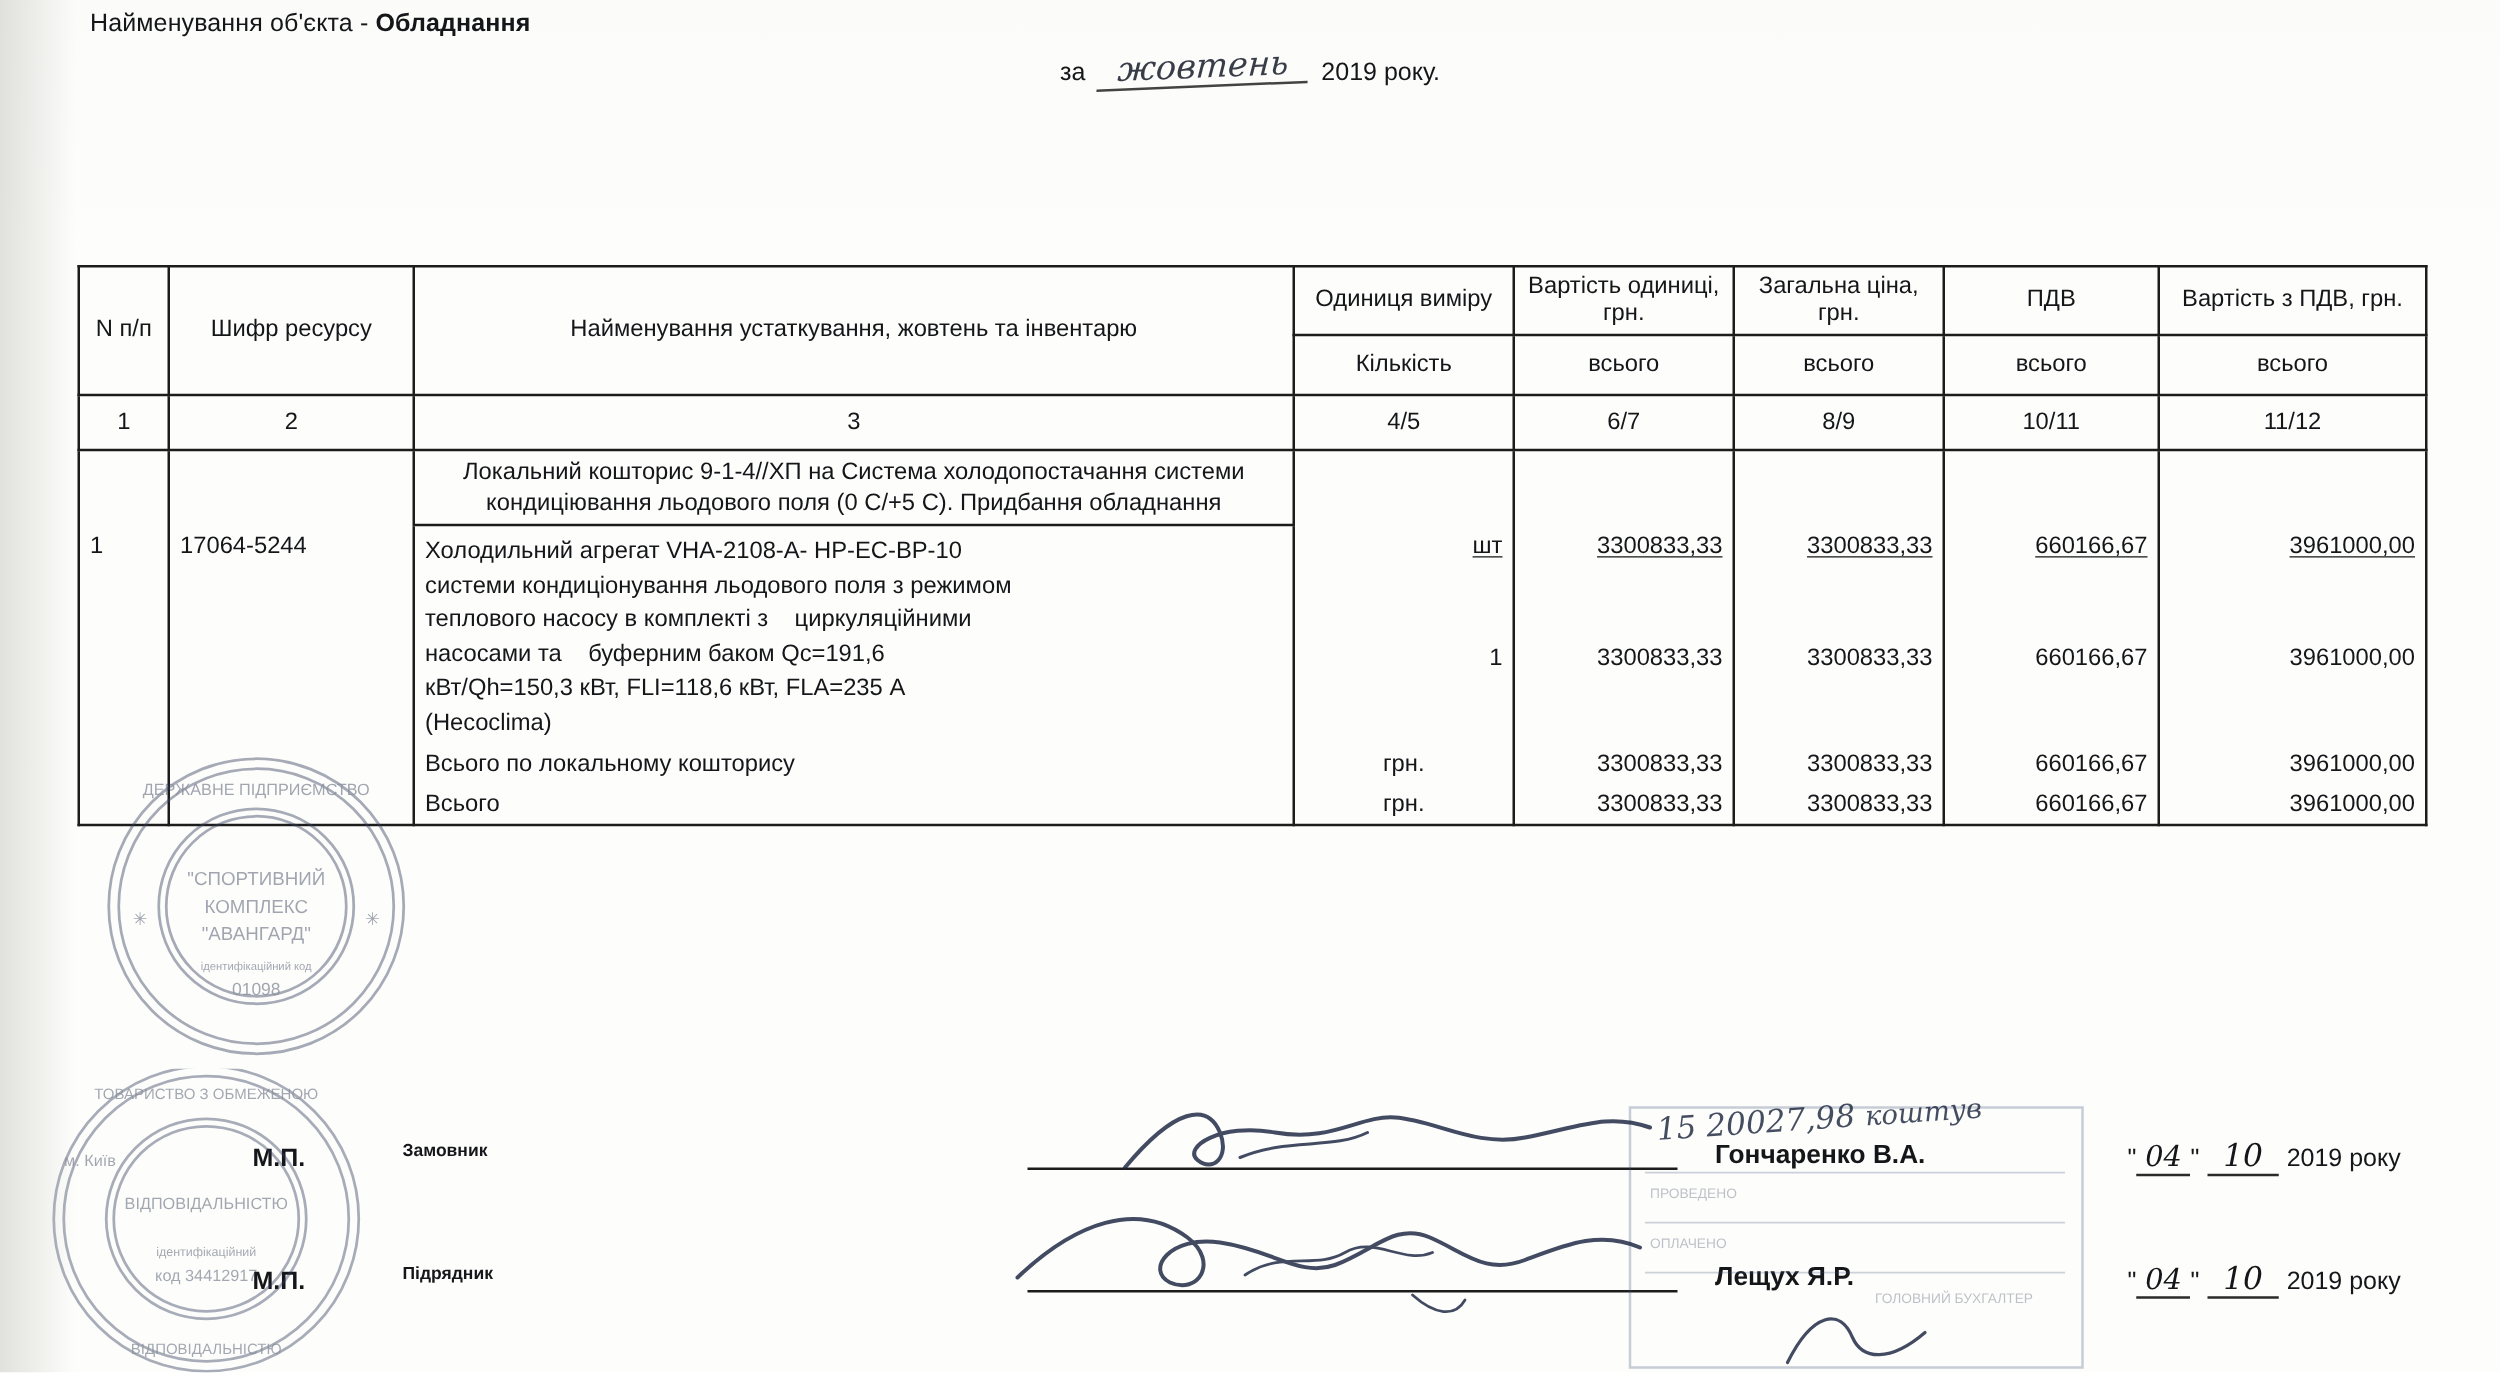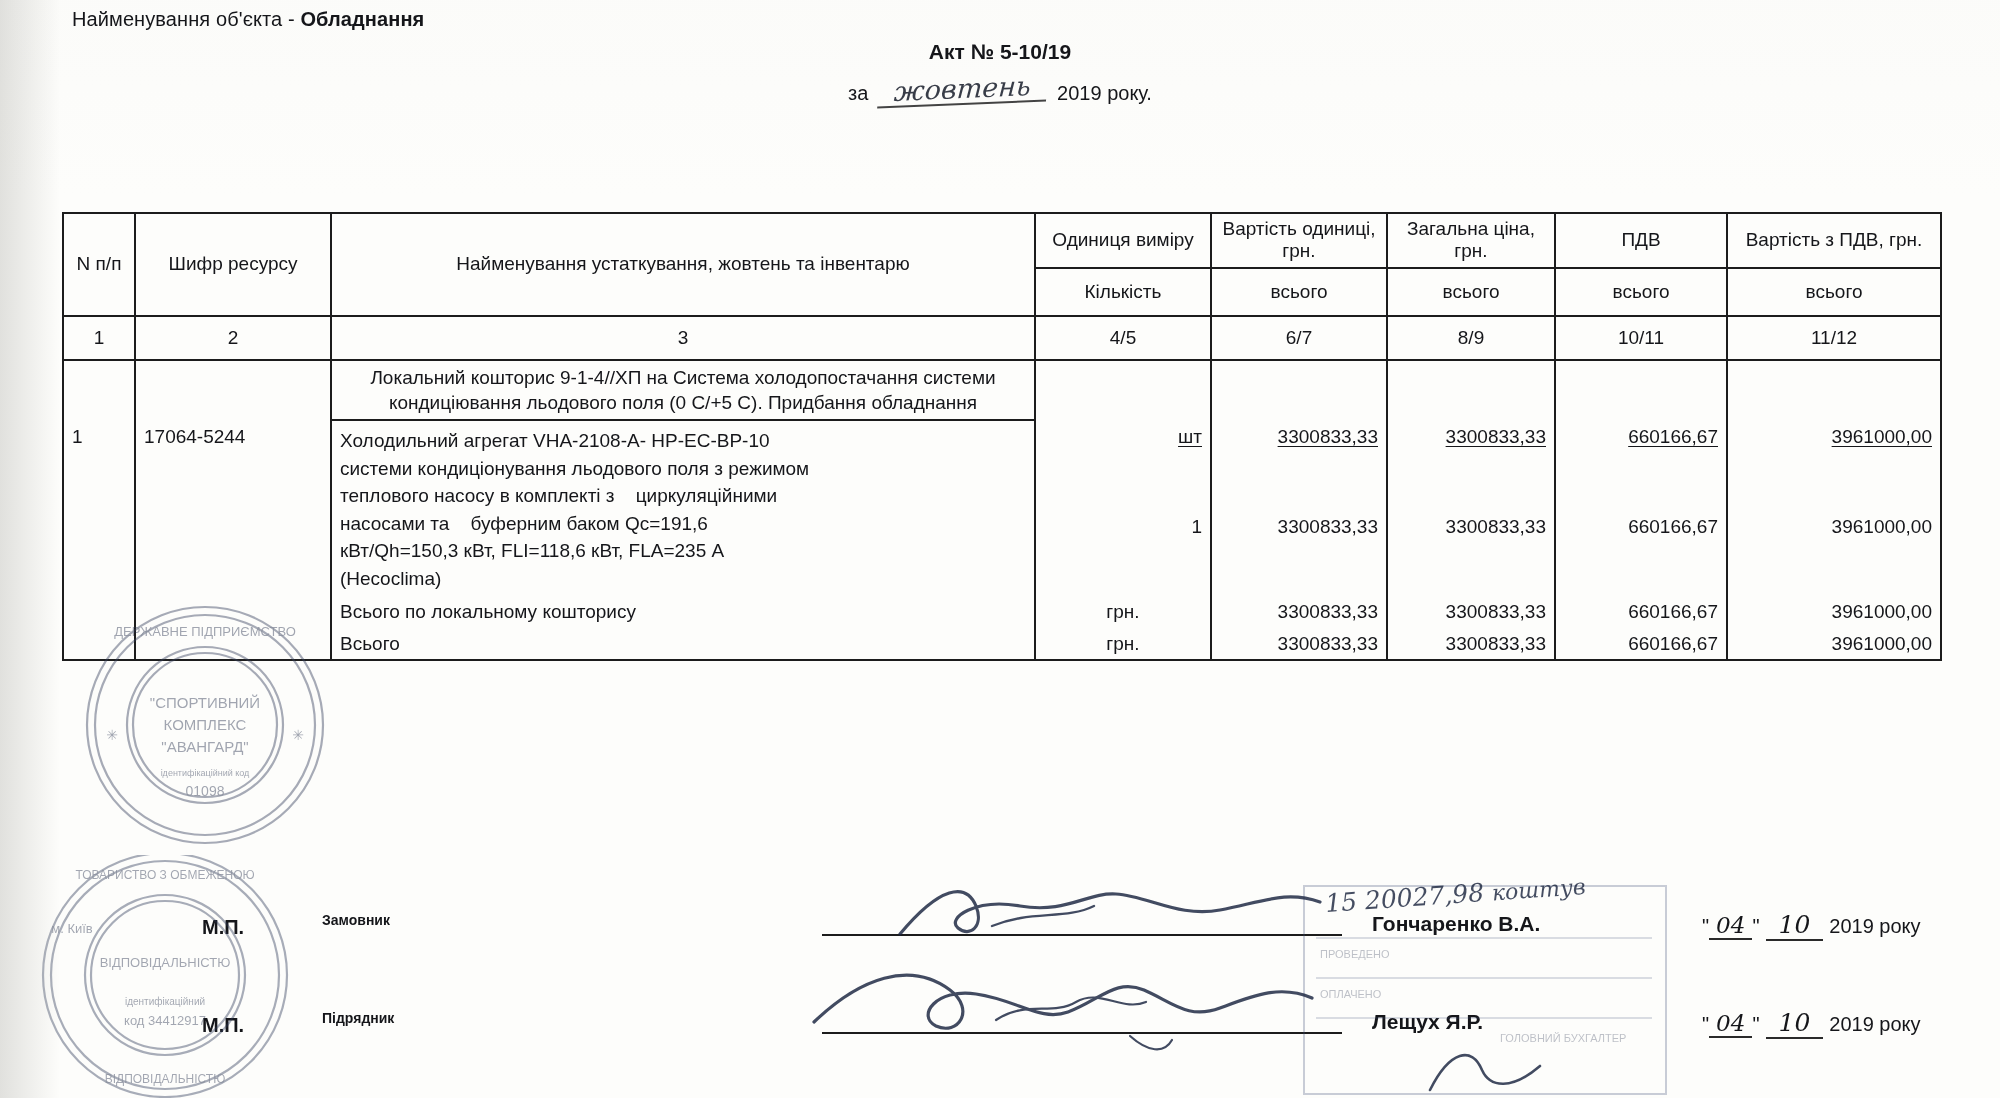--- a/index.html
+++ b/index.html
@@ -185,21 +185,20 @@
 </head>
 <body>
 
 <div class="page">
 
   <div class="obj-line">
     <span>Найменування об'єкта - </span><b>Обладнання</b>
   </div>
 
   <div class="title-block">
-    <div class="t1">Акт № 5-10/19</div>
     <div class="t4">
       <span>за</span>
       <span class="handwrite">жовтень</span>
       <span>2019 року.</span>
     </div>
   </div>
 
   <table class="tbl">
     <colgroup>
       <col style="width:72px">

